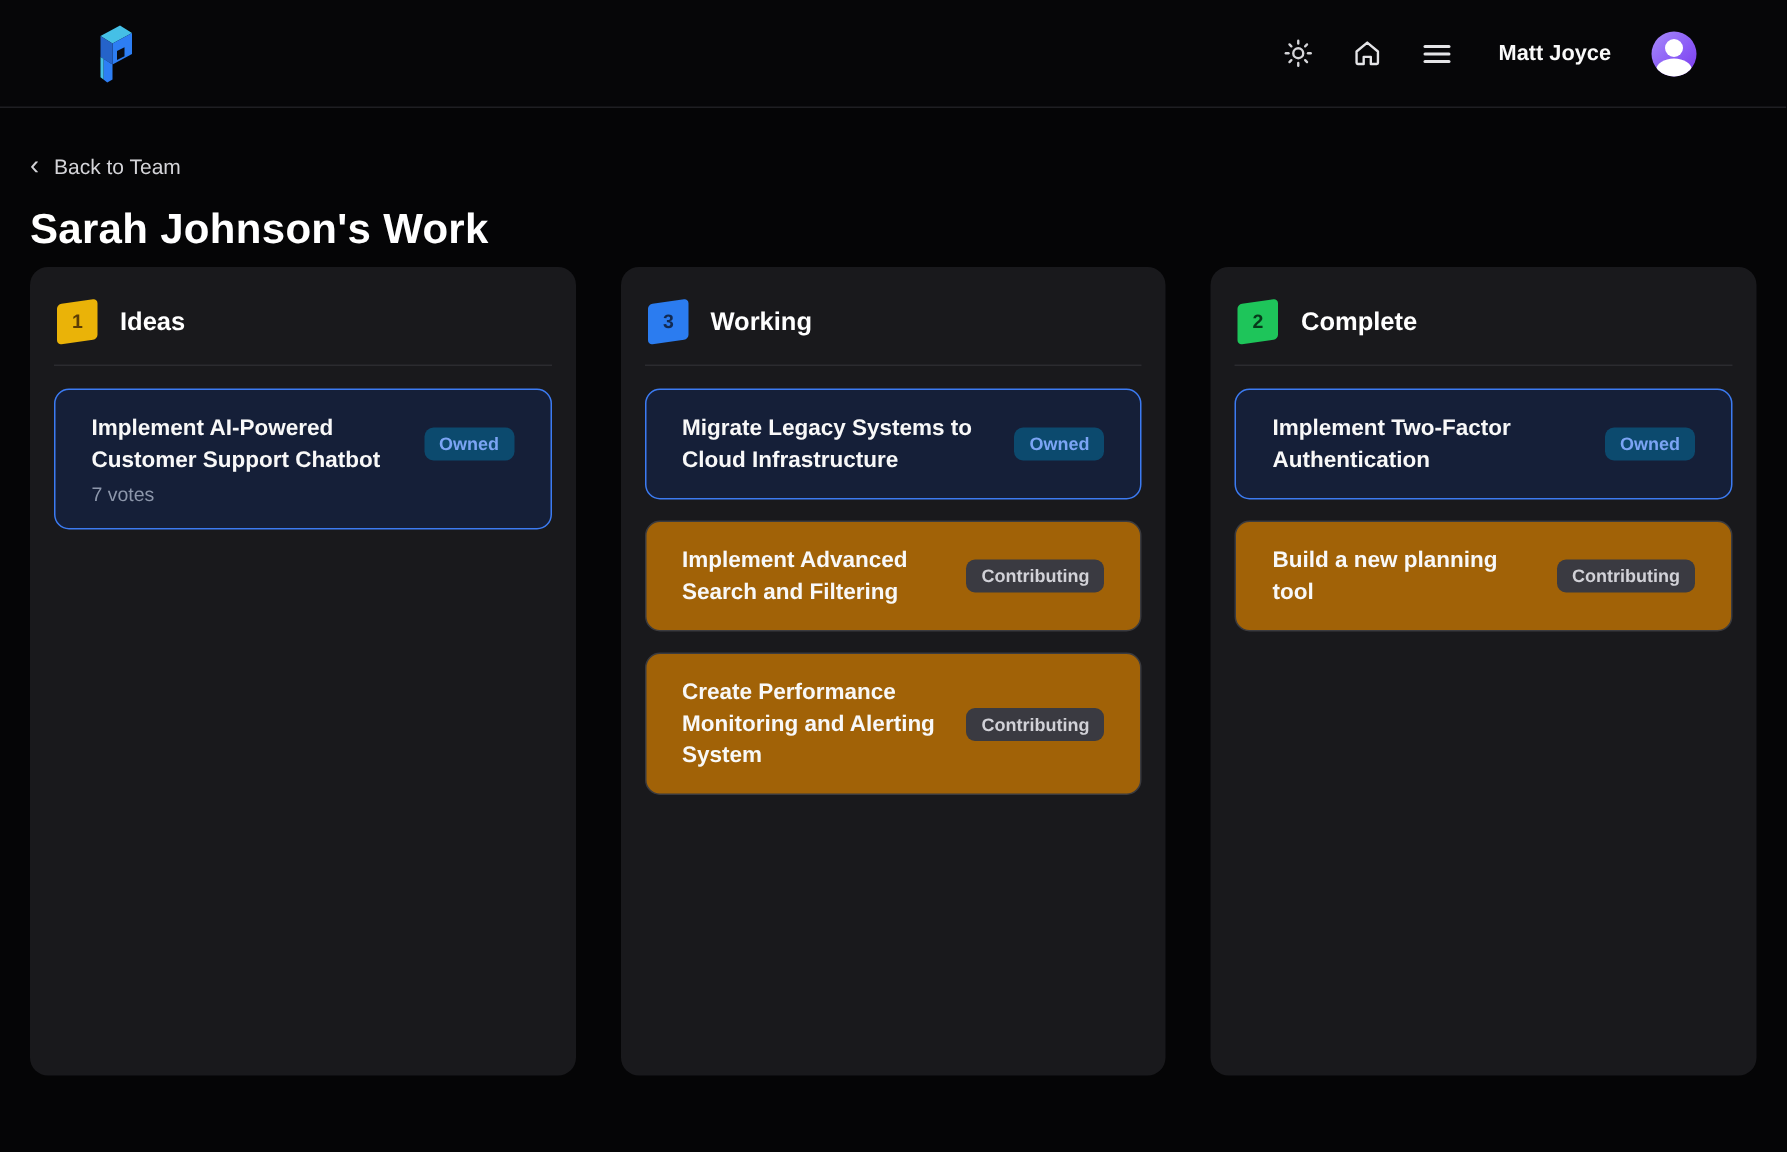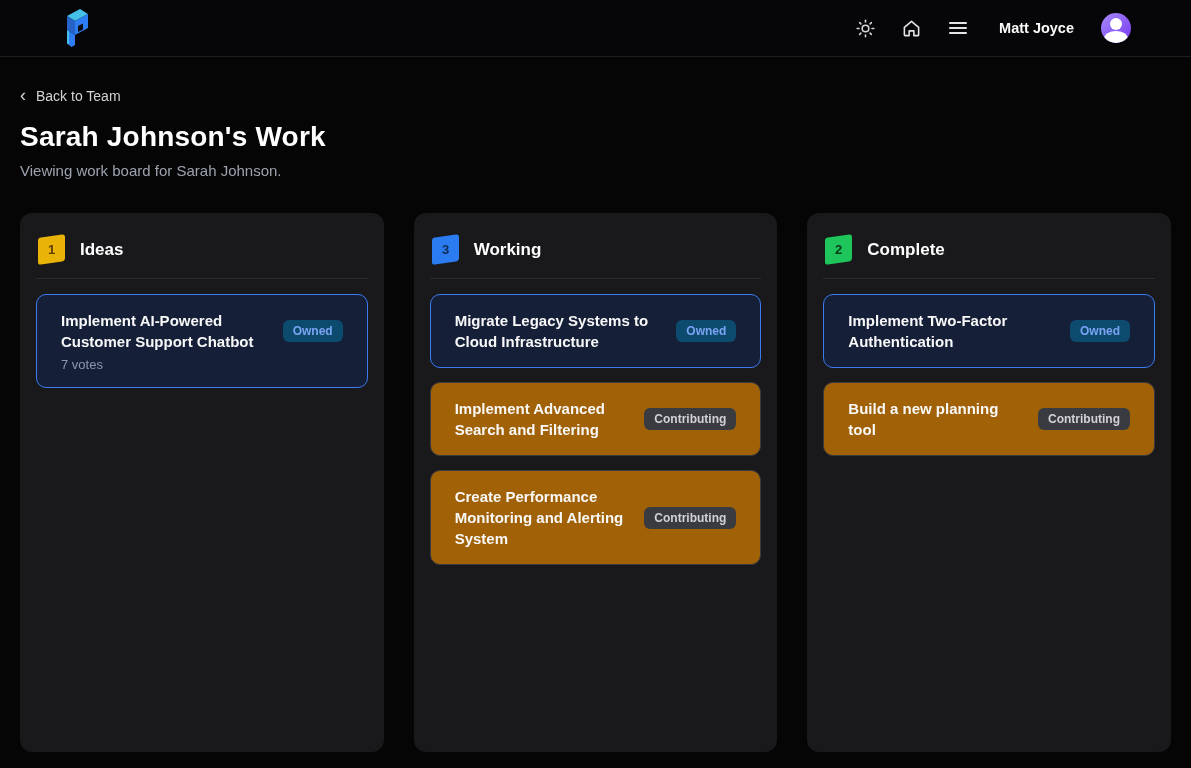--- a/index.html
+++ b/index.html
@@ -7,21 +7,21 @@
   body {
     width: 1191px; height: 768px;
     background: #050506;
     color: #fff;
     font-family: "Liberation Sans", sans-serif;
     overflow: hidden;
   }
 
   
   .navbar {
-    height: 57px;
+    height: 72px;
     display: flex; align-items: center; justify-content: space-between;
     padding: 0 60px;
     background: #060608;
     border-bottom: 1px solid #1e1e22;
   }
   .logo { display: flex; align-items: center; }
   .nav-right { display: flex; align-items: center; gap: 27px; }
   .icon-btn {
     background: none; border: none; padding: 0; margin: 0;
     color: #e4e4e7; cursor: pointer; display: flex; align-items: center;
@@ -137,21 +137,20 @@
     </div>
   </div>
 </header>
 
 <main class="main">
   <a class="breadcrumb">
     <span class="chev">‹</span>
     <span>Back to Team</span>
   </a>
   <h1 class="page-title">Sarah Johnson's Work</h1>
-  <p class="page-subtitle">Viewing work board for Sarah Johnson.</p>
 
   <div class="board">
       <section class="column">
         <div class="col-header">
           <span class="count-badge" style="background: rgb(234, 179, 8);">
             <span class="count-num" style="color: rgb(92, 61, 5);">1</span>
           </span>
           <h2 class="col-title">Ideas</h2>
         </div>
         <div class="divider"></div>

